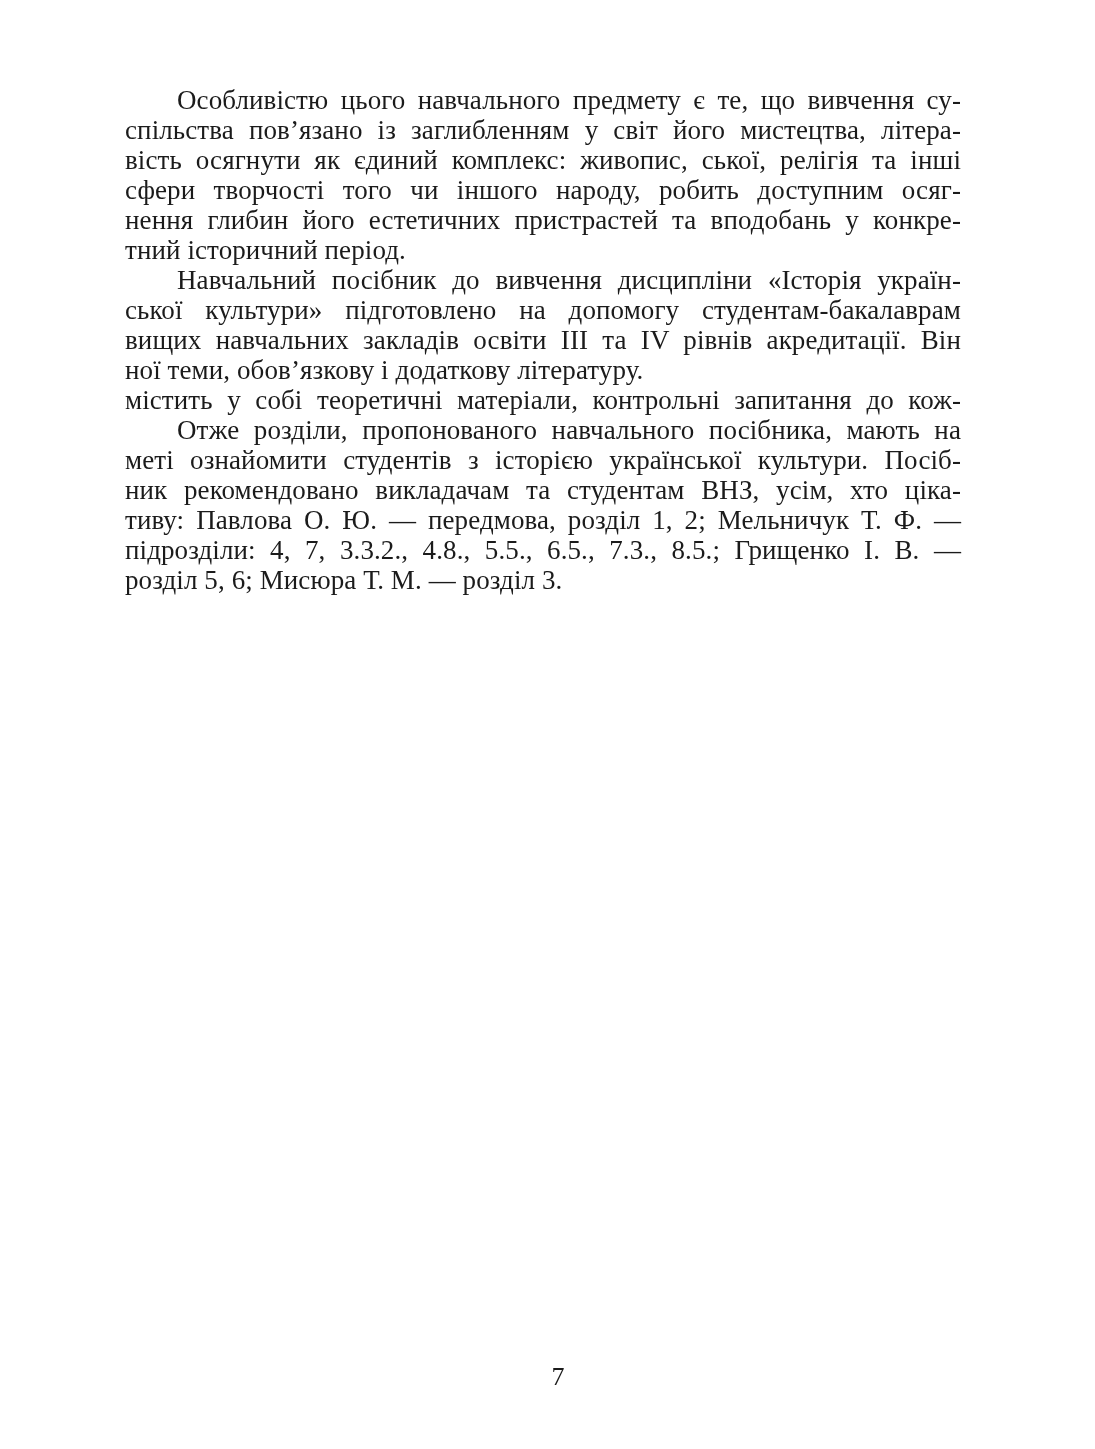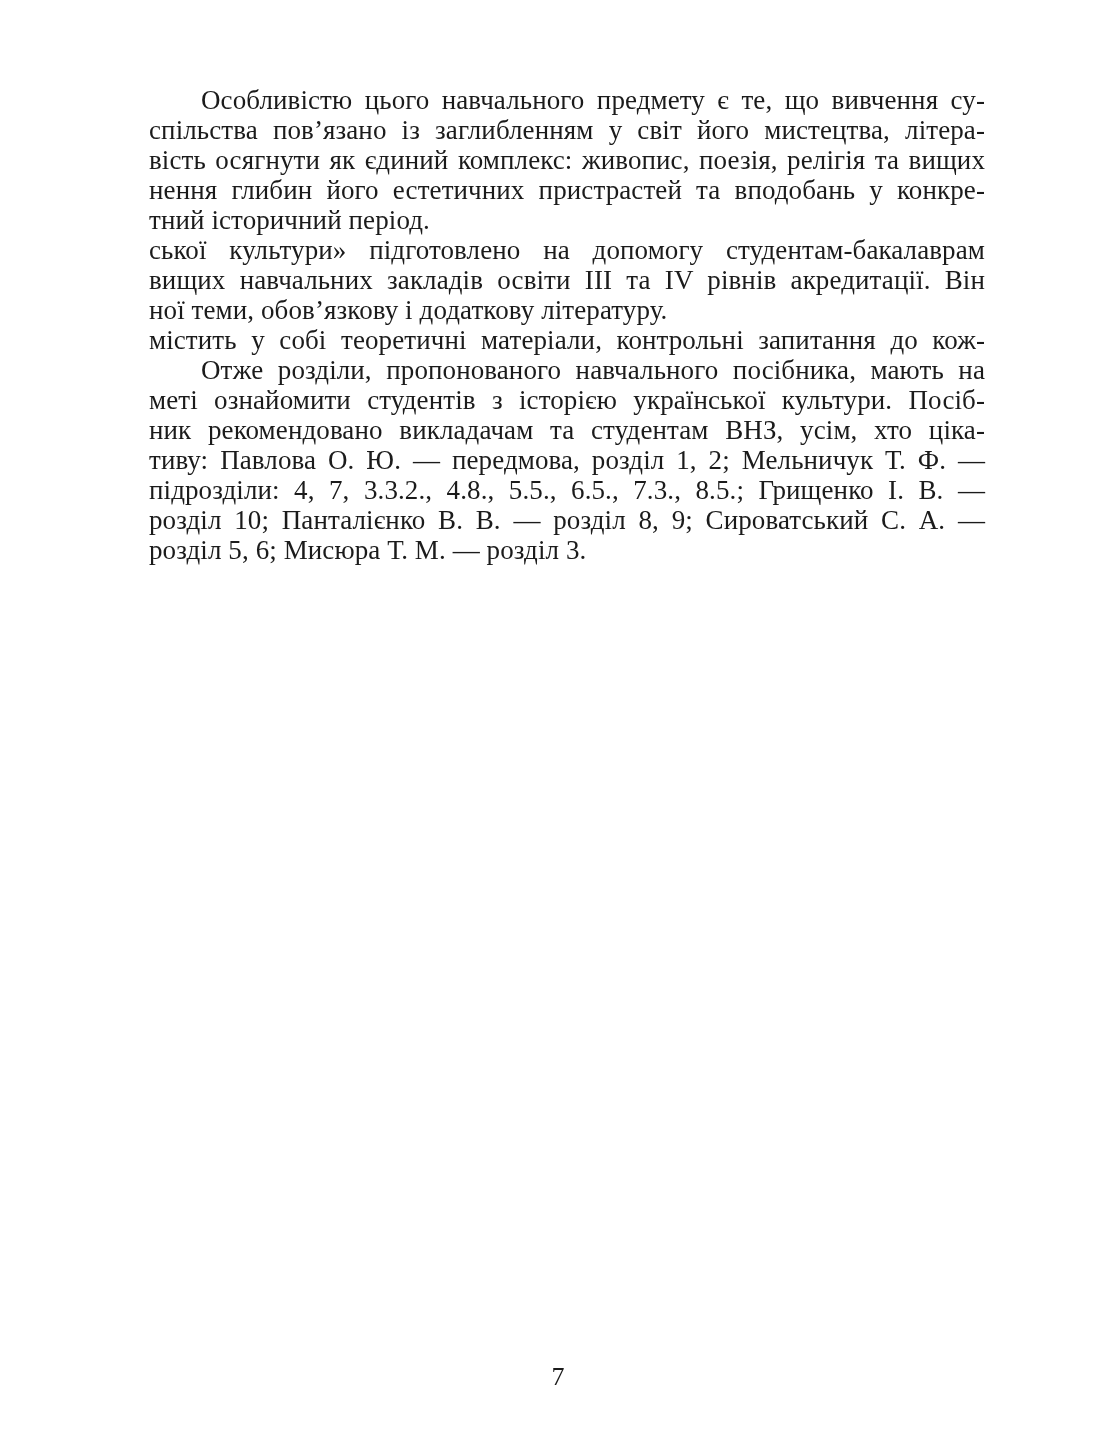--- a/index.html
+++ b/index.html
@@ -21,21 +21,20 @@
     background: #ffffff;
   }
   .text-block {
     position: absolute;
     left: 125px;
     top: 85px;
     width: 836px;
     font-size: 27px;
     line-height: 30px;
     letter-spacing: 0.1px;
-    margin-left: 24px;
   }
   .para {
     margin: 0;
     padding: 0;
   }
   .line {
     display: block;
     white-space: normal;
     text-align: justify;
     text-align-last: justify;
@@ -60,42 +59,43 @@
 </head>
 <body>
 
 <div class="page">
 
   <div class="text-block">
 
     <p class="para">
       <span class="line first">Особливістю цього навчального предмету є те, що вивчення су-</span>
       <span class="line">спільства пов’язано із заглибленням у світ його мистецтва, літера-</span>
-      <span class="line">вість осягнути як єдиний комплекс: живопис, поезія, релігія та вищих</span>
+      <span class="line">вість осягнути як єдиний комплекс: живопис, ської, релігія та інші</span>
+      <span class="line">сфери творчості того чи іншого народу, робить доступним осяг-</span>
       <span class="line">нення глибин його естетичних пристрастей та вподобань у конкре-</span>
       <span class="line last">тний історичний період.</span>
     </p>
 
     <p class="para">
+      <span class="line first">Навчальний посібник до вивчення дисципліни «Історія україн-</span>
       <span class="line">ської культури» підготовлено на допомогу студентам-бакалаврам</span>
       <span class="line">вищих навчальних закладів освіти ІІІ та ІV рівнів акредитації. Він</span>
       <span class="line last">ної теми, обов’язкову і додаткову літературу.</span>
       <span class="line">містить у собі теоретичні матеріали, контрольні запитання до кож-</span>
     </p>
 
     <p class="para">
       <span class="line first">Отже розділи, пропонованого навчального посібника, мають на</span>
       <span class="line">меті ознайомити студентів з історією української культури. Посіб-</span>
       <span class="line">ник рекомендовано викладачам та студентам ВНЗ, усім, хто ціка-</span>
     </p>
 
     <p class="para">
       <span class="line">тиву: Павлова О. Ю. — передмова, розділ 1, 2; Мельничук Т. Ф. —</span>
       <span class="line">підрозділи: 4, 7, 3.3.2., 4.8., 5.5., 6.5., 7.3., 8.5.; Грищенко І. В. —</span>
-      <span class="line">розділ 10; Панталієнко В. В. — розділ 8, 9; Сироватський С. А. —</span>
       <span class="line last">розділ 5, 6; Мисюра Т. М. — розділ 3.</span>
     </p>
 
   </div>
 
   <div class="page-number">7</div>
 
 </div>
 
 </body></html>

